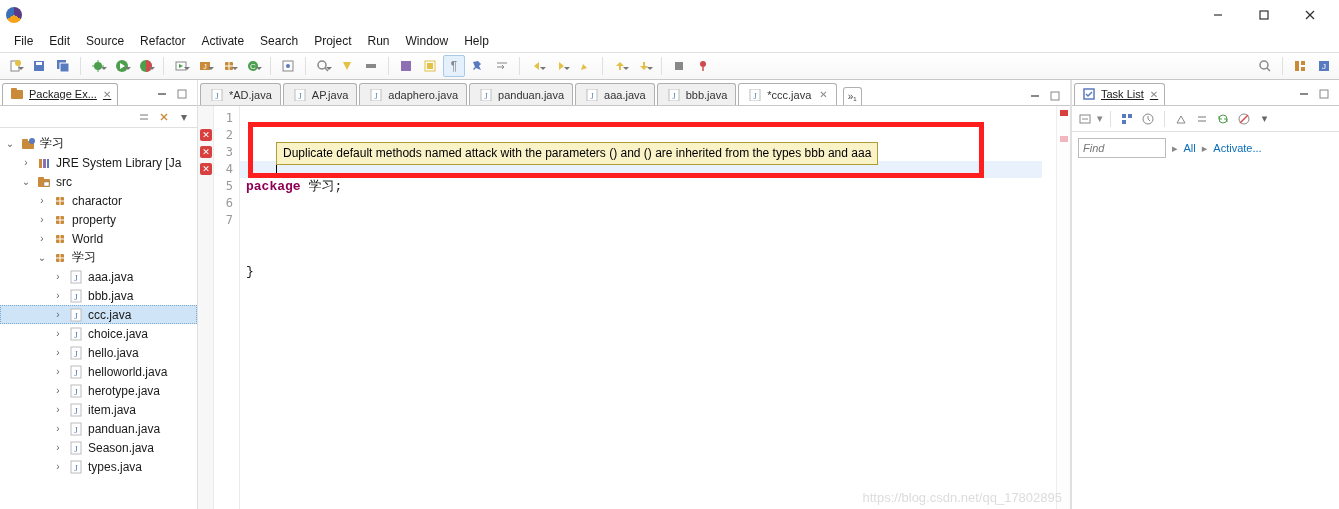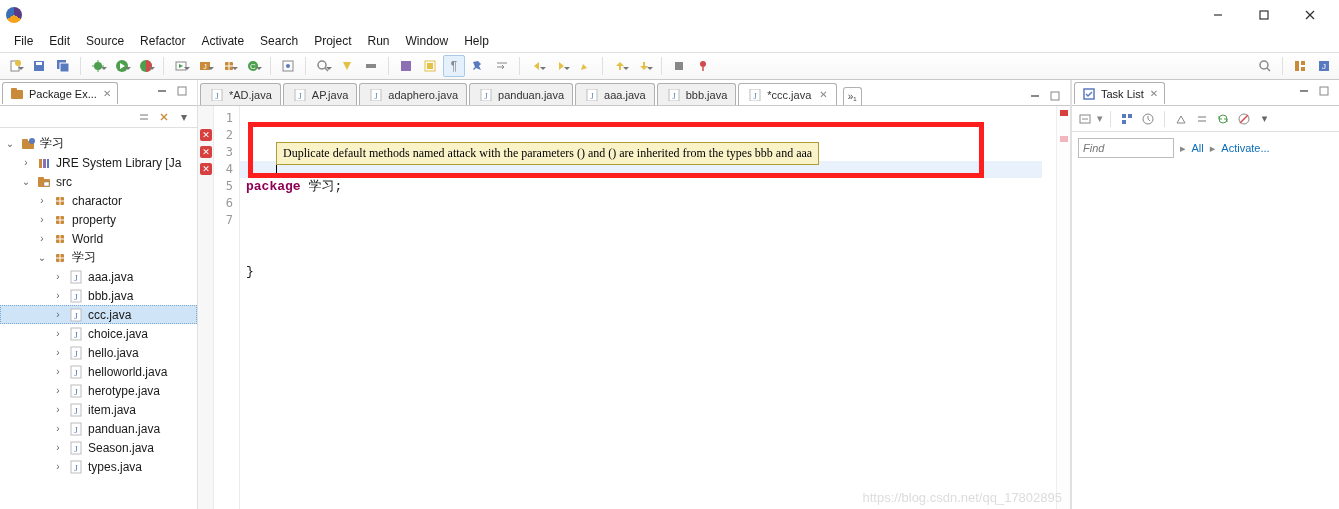--- a/index.html
+++ b/index.html
@@ -61,22 +61,22 @@
   
   .workspace { display:flex; height:calc(509px - 30px - 22px - 28px); }
   .col {
     display:flex; flex-direction:column; min-width:0;
     border-right:1px solid var(--border-light);
   }
   .col.left { width:198px; }
   .col.center { flex:1; position:relative; }
   .col.right { width:268px; border-right:none; border-left:1px solid var(--border-light); }
   
-  .viewtabs { height:26px; display:flex; align-items:flex-start; padding:2px 2px 0 2px;
-    border-bottom:1px solid var(--border); gap:2px; }
+  .viewtabs { height:26px; display:flex; align-items:center; padding:2px 2px 0 2px;
+    border-bottom:1px solid var(--border); gap:2px;text-decoration:underline; }
   .vtab {
     height:22px; display:flex; align-items:center; gap:4px; padding:0 6px;
     border:1px solid var(--tab-border); border-bottom:none; background:var(--active-tab-bg);
     border-radius:3px 3px 0 0; font-size:11px; white-space:nowrap;
   }
   .vtab .x { color:#888; font-size:10px; margin-left:2px; cursor:pointer; }
   .viewtabs .spacer { flex:1; }
   .view-toolbar { display:flex; gap:2px; padding-right:4px; align-items:center; }
   .vbtn { width:18px; height:18px; display:flex; align-items:center; justify-content:center; color:#666; }
   
@@ -131,29 +131,29 @@
   }
   
   .highlight-box {
     position:absolute; left:8px; top:16px; width:736px; height:56px;
     border:5px solid var(--highlight-red); pointer-events:none; z-index:50;
   }
   
   .tooltip {
     position:absolute; left:36px; top:36px; z-index:60;
     background:var(--tooltip-bg); border:1px solid var(--tooltip-border);
-    padding:2px 6px; font-size:12px; font-family:Liberation Serif, serif;
+    padding:2px 6px; font-size:12px; font-family:Liberation Sans, sans-serif;
     white-space:nowrap; color:#000;
   }
   
   .task-toolbar { height:26px; display:flex; align-items:center; padding:0 4px; gap:3px;
     border-bottom:1px solid var(--border-light); font-size:11px; color:#555; }
   .task-find { display:flex; align-items:center; gap:6px; padding:6px 6px; font-size:11px; }
   .task-find input {
-    width:96px; height:20px; border:1px solid #bcbcbc; font-size:11px; padding:0 4px;
+    width:88px; height:20px; border:1px solid #bcbcbc; font-size:11px; padding:0 4px;
     color:#888; font-style:italic;
   }
   .link { color:var(--accent); cursor:pointer; }
   
   .watermark { position:absolute; right:8px; bottom:4px; color:#dcdcdc; font-size:13px;
     pointer-events:none; font-family:Arial,sans-serif; }
   
   .svg-blue { fill:#5a7abf; }
   .svg-orange { fill:#c98a3a; }
   .svg-grey { fill:#888; }

